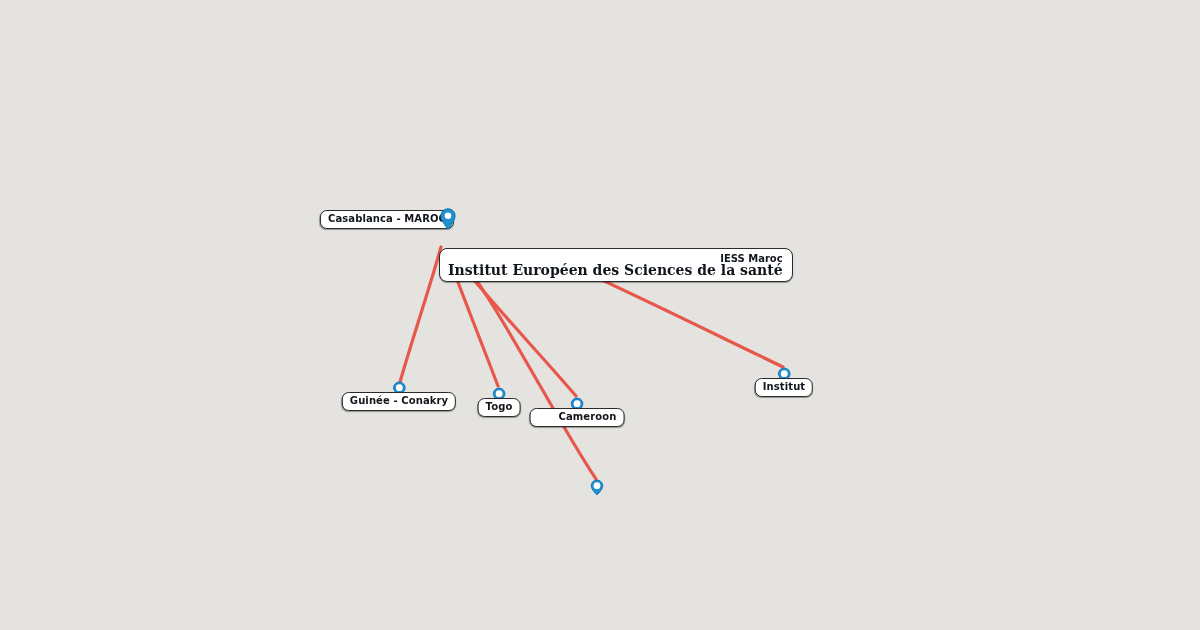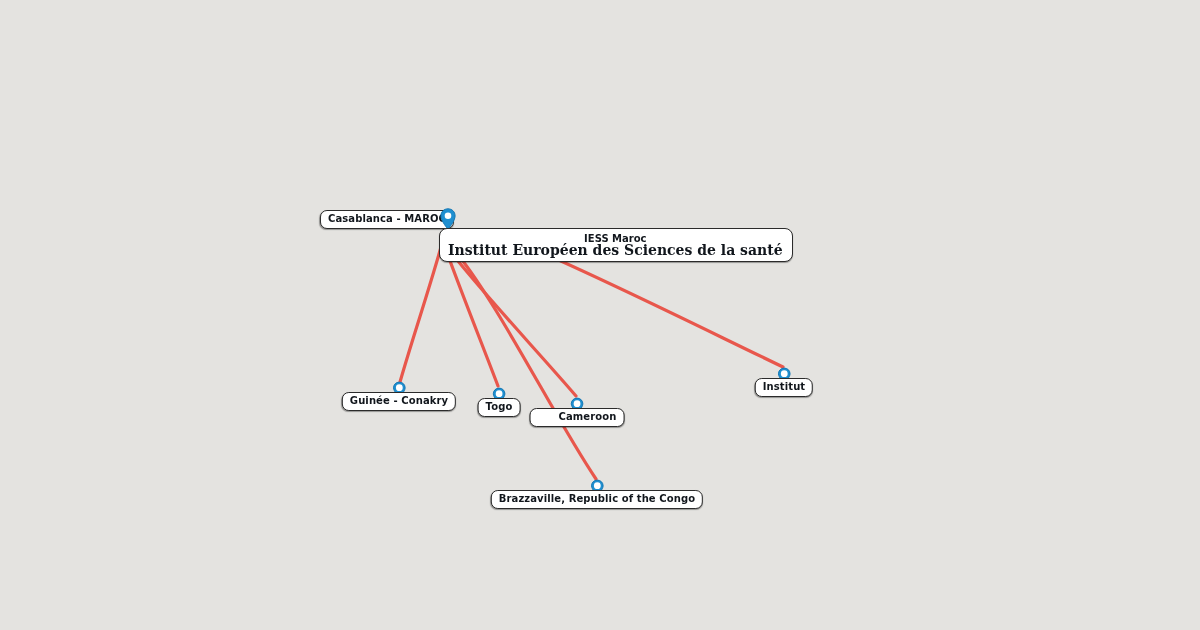--- a/index.html
+++ b/index.html
@@ -59,21 +59,22 @@
     font-family: "DejaVu Sans", sans-serif;
     letter-spacing: 0.1px;
     line-height: 12px;
   }
   .node.hub {
     align-items: flex-start;
   }
   .node.hub .label-box {
     padding: 4px 9px 5px 8px;
     border-radius: 8px;
-    text-align: center;
+    text-align: right;
+    margin-top: 20px;
   }
   .hub-title {
     font-size: 10px;
     font-weight: bold;
     font-family: "DejaVu Sans", sans-serif;
     line-height: 12px;
     color: #11161c;
   }
   .hub-subtitle {
     font-size: 14px;
@@ -151,21 +152,20 @@
       </span>
       <div class="label-box simple" style="margin-top: -6px; padding-left: 28px;"><span>Cameroon</span></div>
     </div>
     <div class="node" style="left: 597px; top: 479px;">
       <span class="pin">
         <svg width="15" height="17" viewBox="0 0 15 17" xmlns="http://www.w3.org/2000/svg">
           <path d="M7.5 1.1 C4.2 1.1 1.7 3.6 1.7 6.8 C1.7 10.6 7.5 16 7.5 16 C7.5 16 13.3 10.6 13.3 6.8 C13.3 3.6 10.8 1.1 7.5 1.1 Z" fill="#1f8fd0" stroke="#1578b4" stroke-width="1"></path>
           <circle cx="7.5" cy="6.7" r="3.4" fill="#ffffff"></circle>
         </svg>
       </span>
-      <div class="label-box simple" style="margin-top: -6px;"><span>Brazzaville, Republic of the Congo</span></div>
     </div>
     <div class="node" style="left: 784px; top: 367px;">
       <span class="pin">
         <svg width="15" height="17" viewBox="0 0 15 17" xmlns="http://www.w3.org/2000/svg">
           <path d="M7.5 1.1 C4.2 1.1 1.7 3.6 1.7 6.8 C1.7 10.6 7.5 16 7.5 16 C7.5 16 13.3 10.6 13.3 6.8 C13.3 3.6 10.8 1.1 7.5 1.1 Z" fill="#1f8fd0" stroke="#1578b4" stroke-width="1"></path>
           <circle cx="7.5" cy="6.7" r="3.4" fill="#ffffff"></circle>
         </svg>
       </span>
       <div class="label-box simple" style="margin-top: -6px;"><span>Institut</span></div>
     </div>

